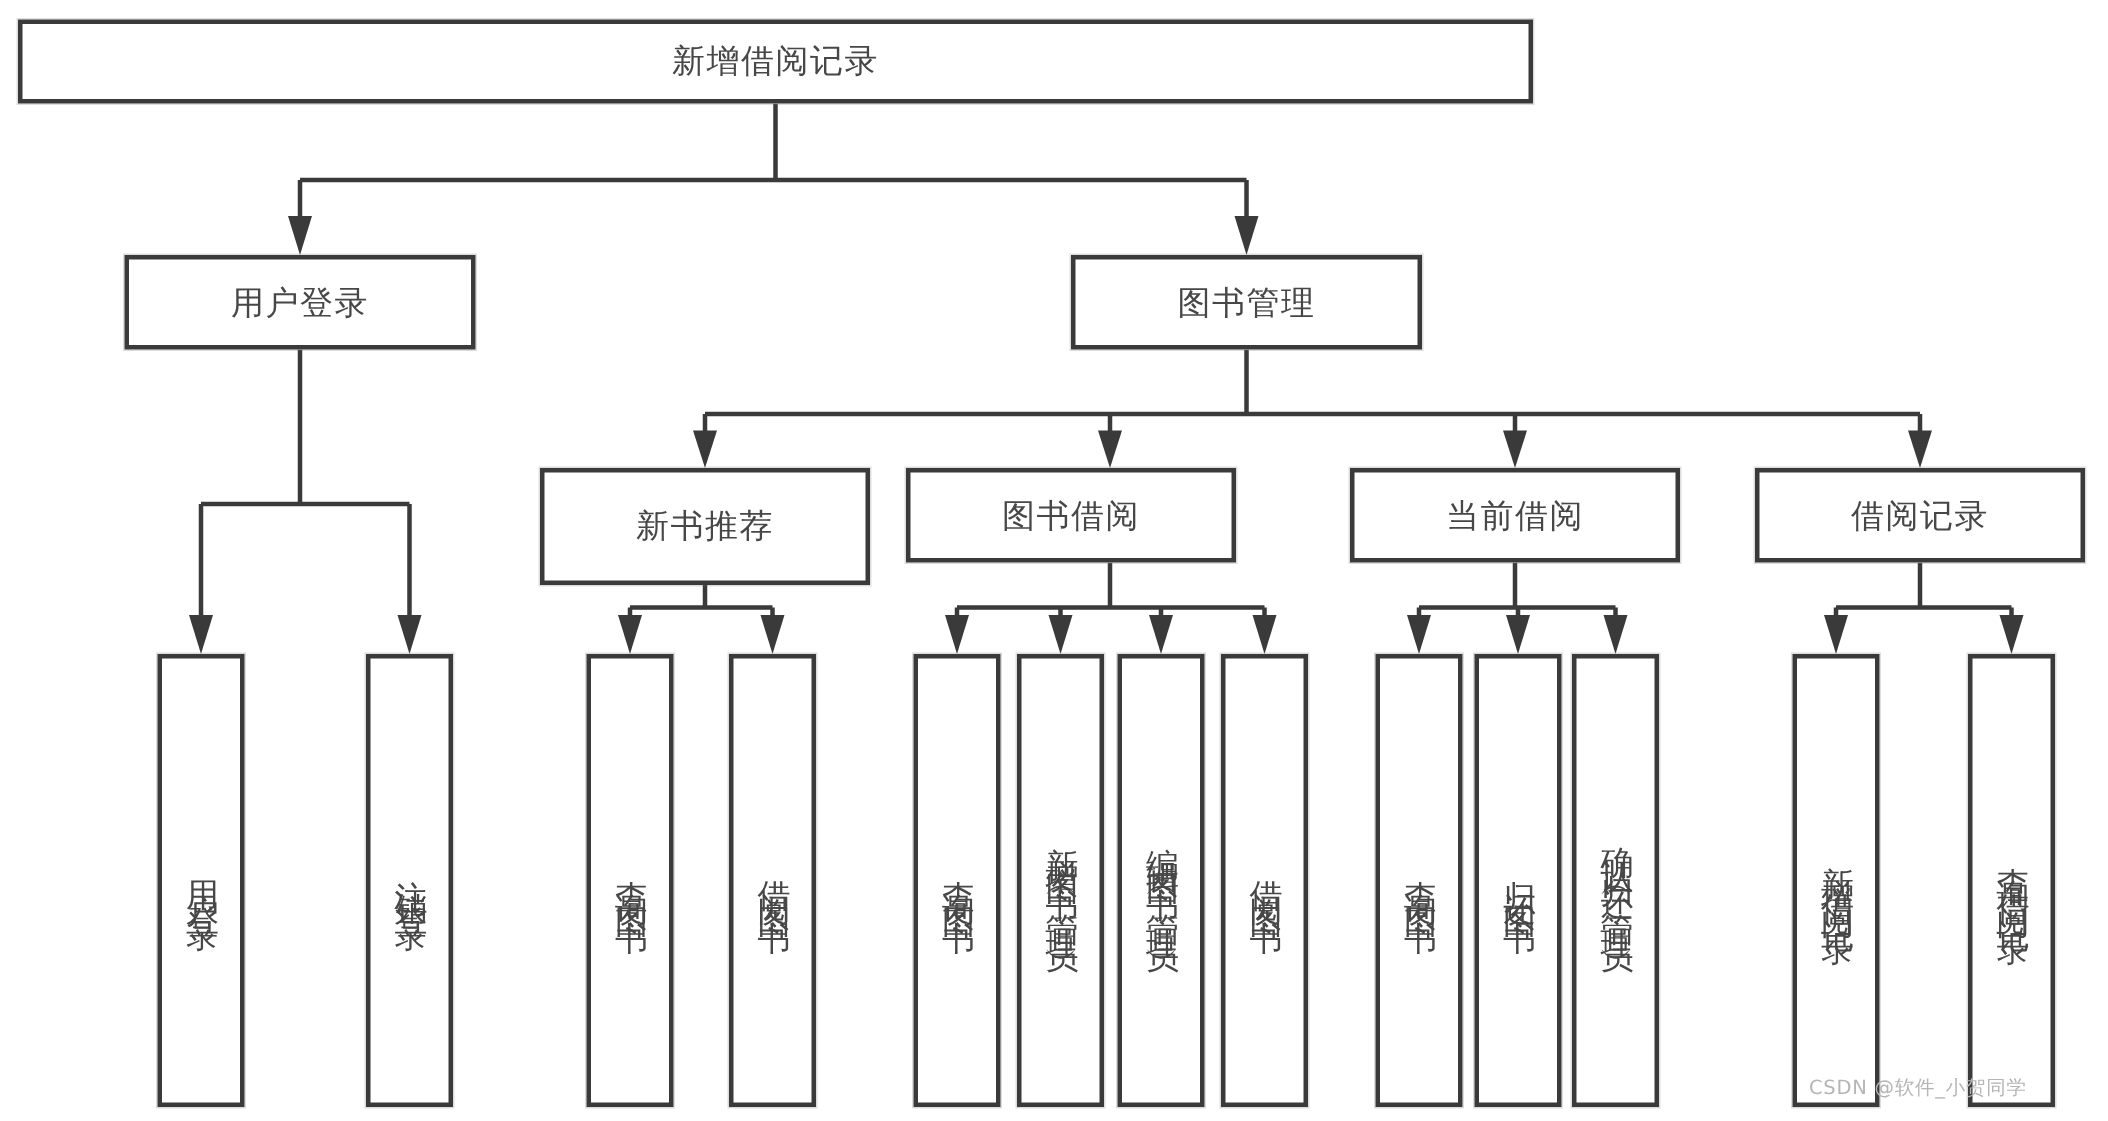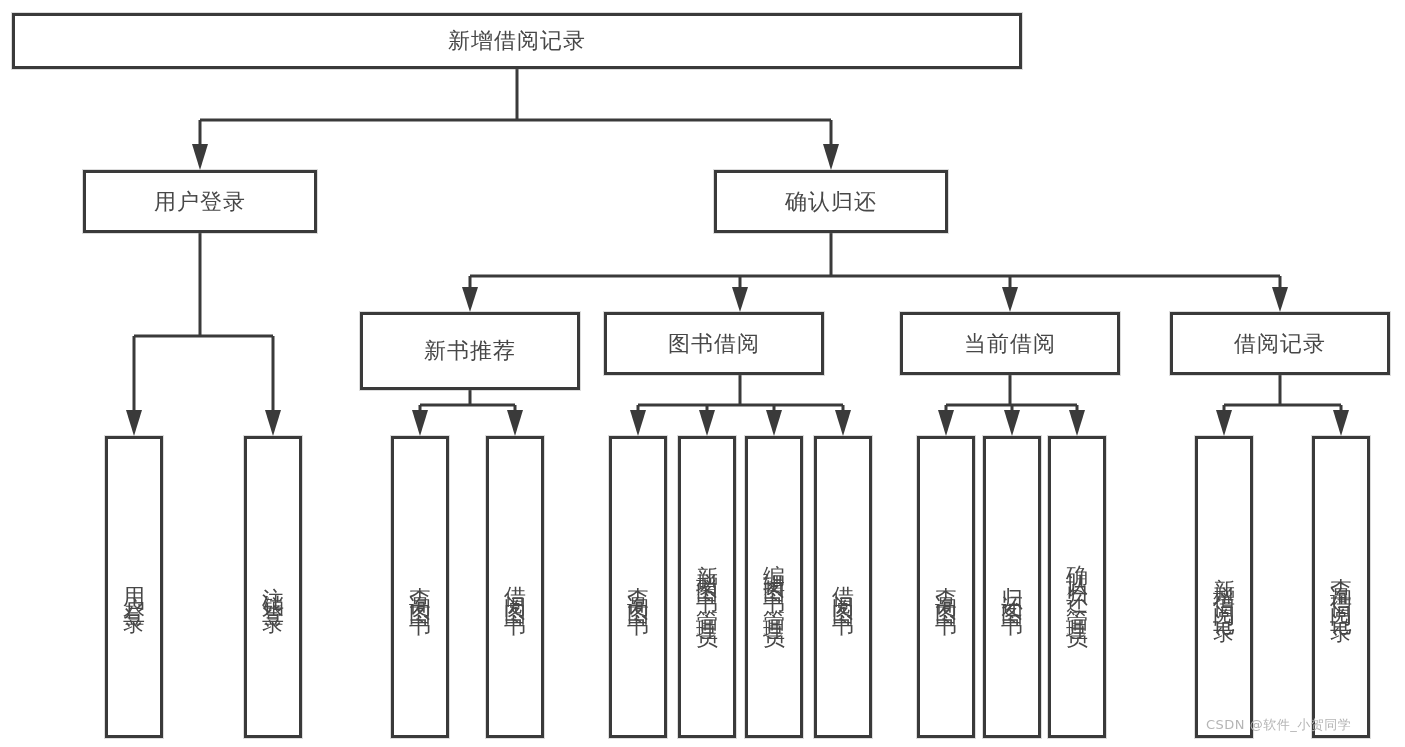--- a/index.html
+++ b/index.html
@@ -131,21 +131,21 @@
   </svg>
 
   <div class="node" id="n-root">
     <span class="hlabel">新增借阅记录</span>
   </div>
 
   <div class="node" id="n-login">
     <span class="hlabel">用户登录</span>
   </div>
   <div class="node" id="n-mgmt">
-    <span class="hlabel">确认归还</span>
+    <span class="hlabel">图书管理</span>
   </div>
 
   <div class="node" id="n-newbook">
     <span class="hlabel">新书推荐</span>
   </div>
   <div class="node" id="n-borrow">
     <span class="hlabel">图书借阅</span>
   </div>
   <div class="node" id="n-current">
     <span class="hlabel">当前借阅</span>

